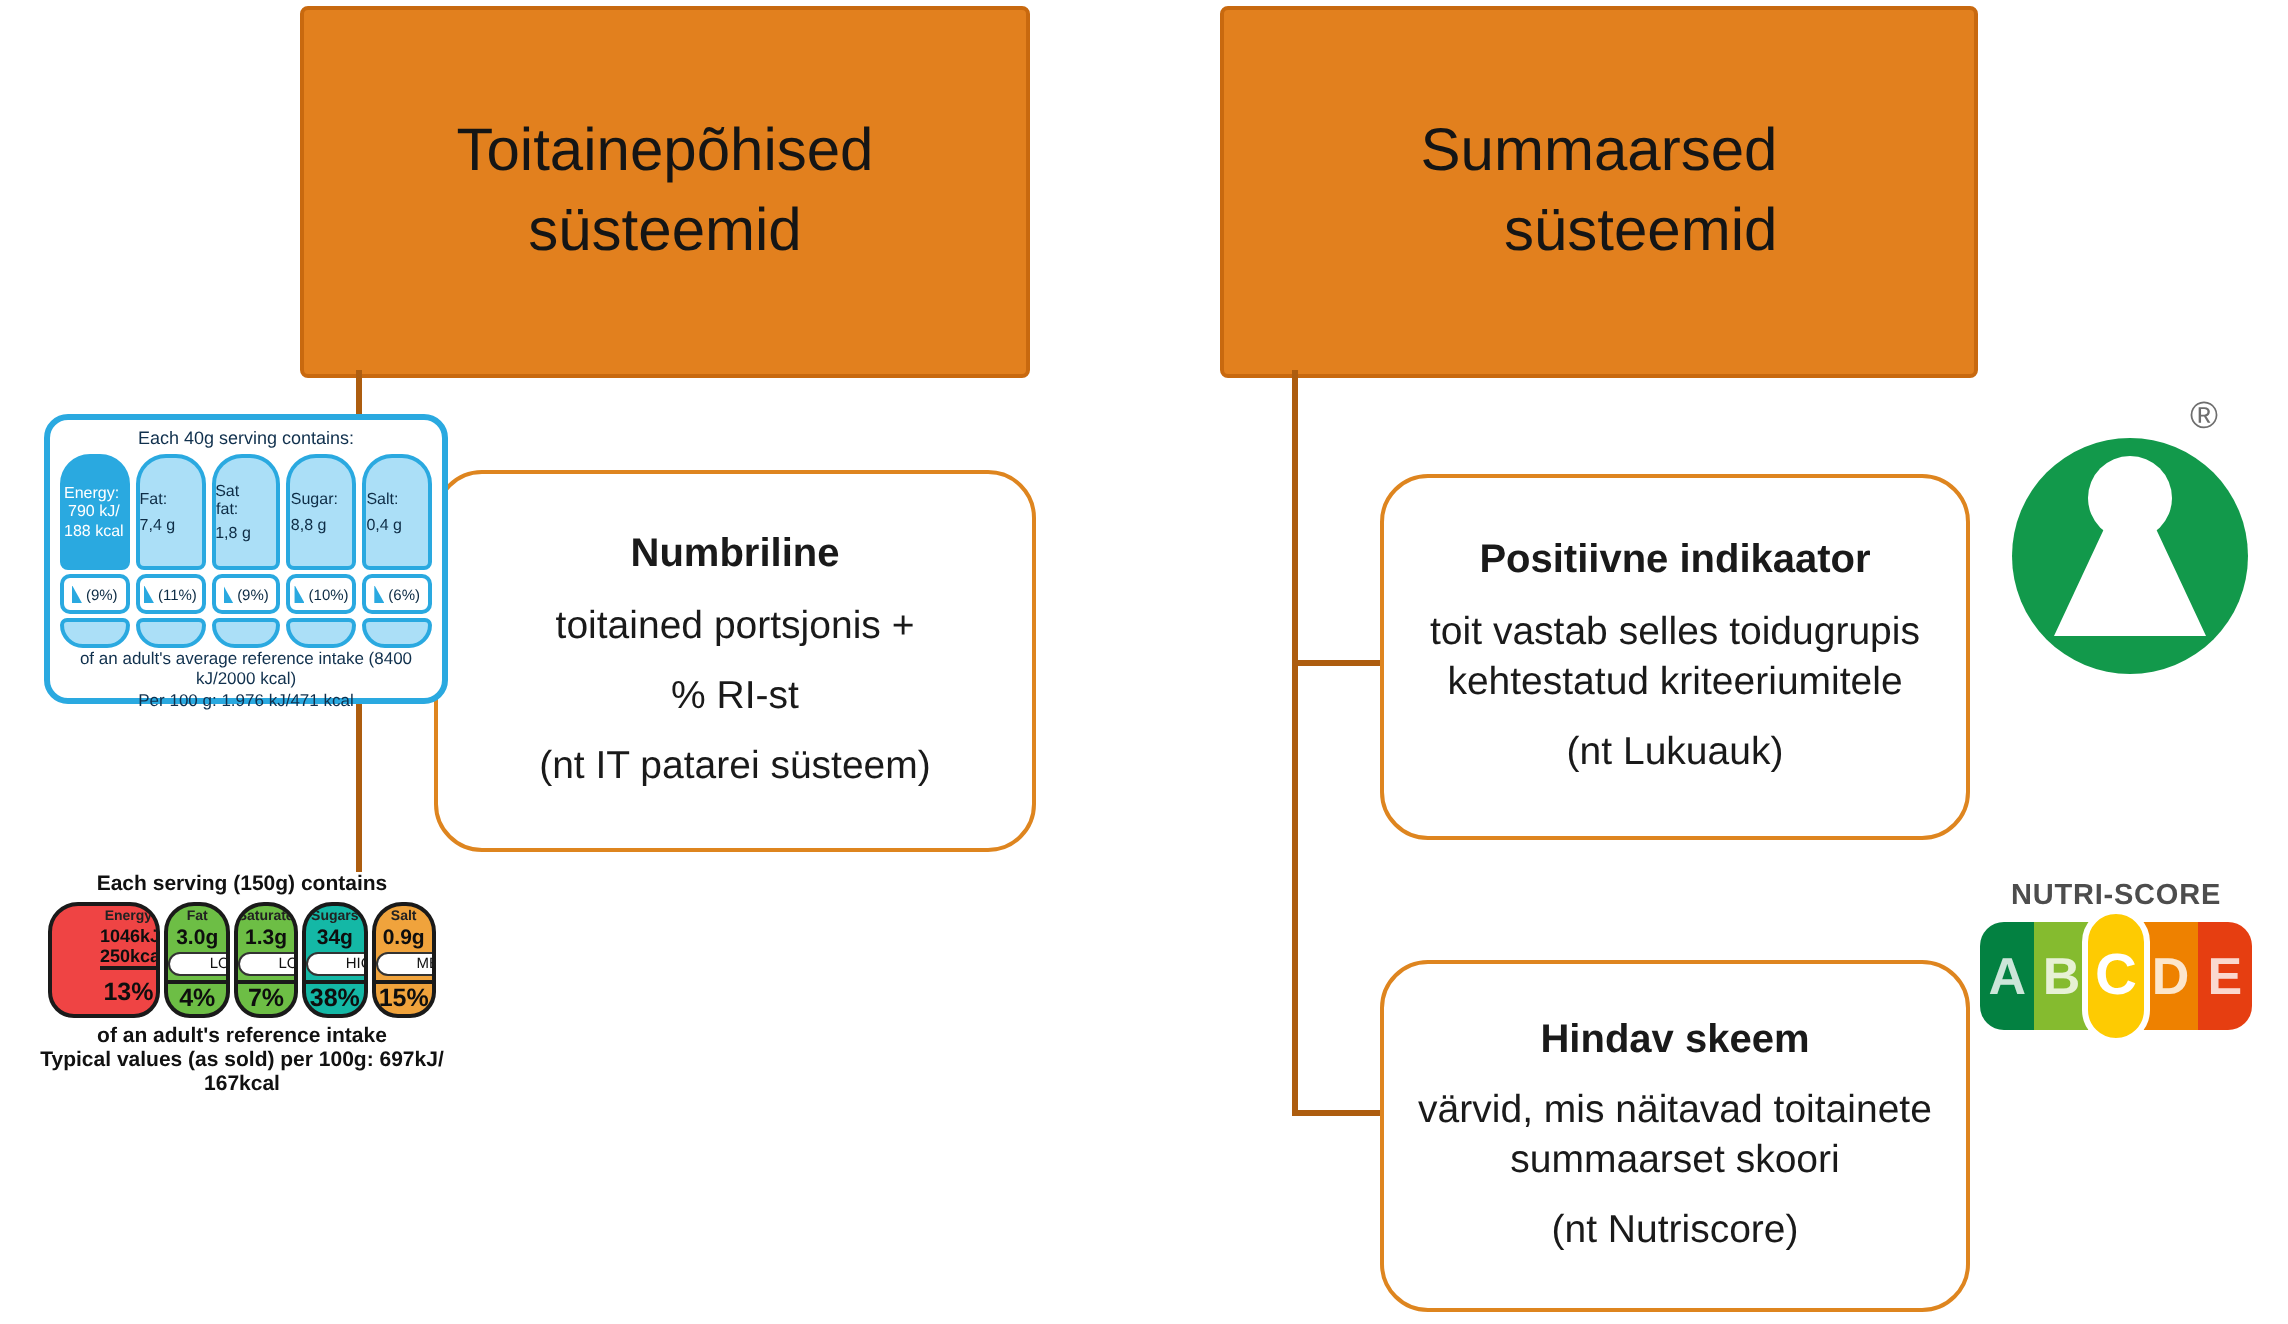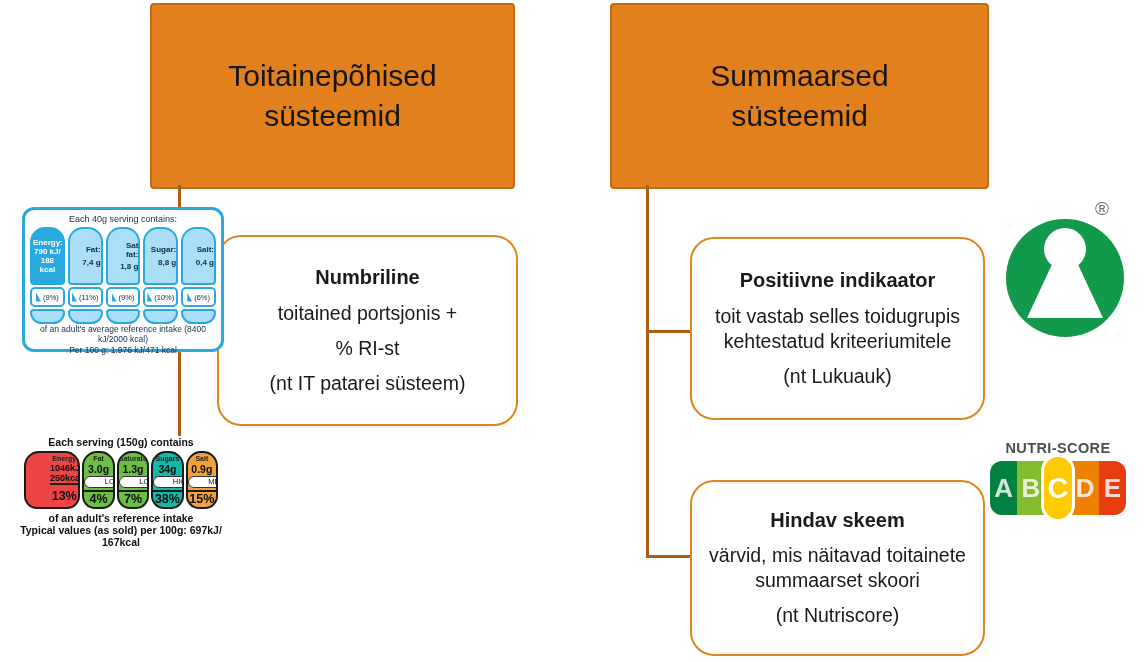--- a/index.html
+++ b/index.html
@@ -7,21 +7,21 @@
     position:relative;width:1144px;height:662px;background:#fff;overflow:hidden;
     font-family:"Liberation Sans",sans-serif;color:#1a1a1a;
   }
   
   .hdr{
     position:absolute;background:#E2801E;border:2px solid #C8690F;border-radius:4px;
     display:flex;align-items:center;justify-content:center;text-align:center;
     font-size:30px;line-height:1.32;color:#151515;
   }
   .hdr-left{left:150px;top:3px;width:361px;height:182px;}
-  .hdr-right{left:610px;top:3px;width:375px;height:182px;}
+  .hdr-right{left:610px;top:3px;width:375px;height:182px;text-align:right;}
   
   .conn{position:absolute;background:#AD5D0F;z-index:0;}
   
   .obox{
     position:absolute;background:#fff;border:2px solid #DE851F;border-radius:24px;
     display:flex;flex-direction:column;align-items:center;justify-content:center;
     text-align:center;row-gap:10px;z-index:1;padding:6px 10px;box-sizing:border-box;
   }
   .obox p{margin:0;font-size:19.5px;line-height:1.28;}
   .obox .bt{font-weight:bold;font-size:20px;}
@@ -33,22 +33,22 @@
   .blabel{
     position:absolute;left:22px;top:207px;width:202px;height:145px;background:#fff;
     border:3px solid #2AA9E0;border-radius:12px;z-index:2;box-sizing:border-box;
     padding:3px 5px;display:flex;flex-direction:column;
   }
   .blabel .btitle{font-size:9px;text-align:center;color:#10304d;margin-top:1px;}
   .bcols{display:flex;gap:3px;margin-top:3px;}
   .bcol{flex:1;display:flex;flex-direction:column;}
   .bcap{
     height:54px;border:2px solid #2AA9E0;border-radius:15px 15px 4px 4px;background:#ABDFF7;
-    display:flex;flex-direction:column;align-items:flex-end;justify-content:center;
-    font-size:8px;font-weight:bold;color:#0d2c45;line-height:1.15;text-align:center;
+    display:flex;flex-direction:column;align-items:flex-start;justify-content:center;
+    font-size:8px;font-weight:normal;color:#0d2c45;line-height:1.15;text-align:center;
   }
   .bcap .bname{margin-bottom:3px;}
   .bcap.hl{background:#2AA9E0;color:#fff;}
   .bcap.hl .bname{margin-bottom:0;}
   .bpct{
     margin-top:2px;height:16px;border:2px solid #2AA9E0;border-radius:5px;background:#fff;
     display:flex;align-items:center;justify-content:center;font-size:7.5px;color:#0d2c45;
   }
   .wedge{width:5px;height:9px;background:#2AA9E0;margin-right:2px;
     clip-path:polygon(0 0,100% 100%,0 100%);}

